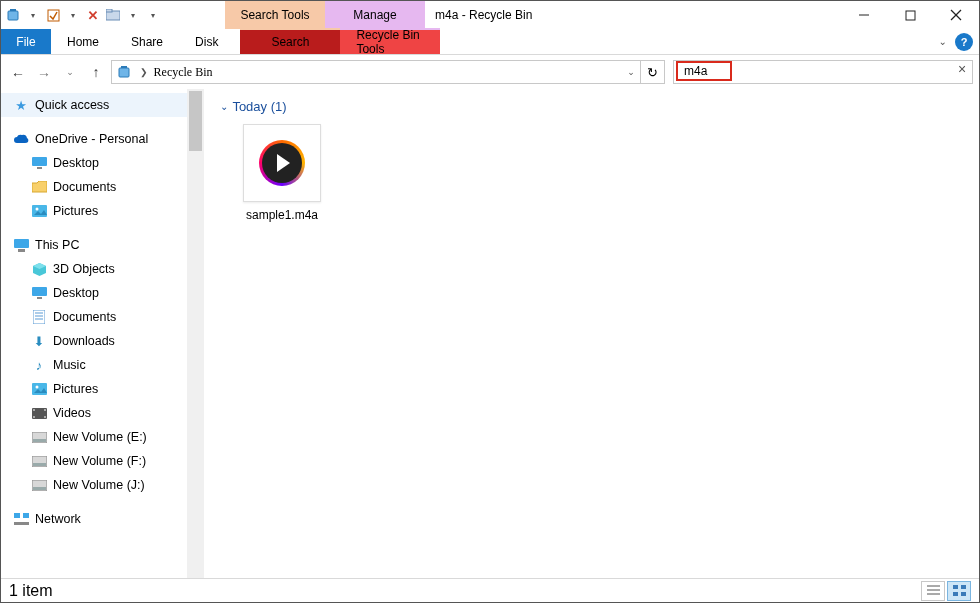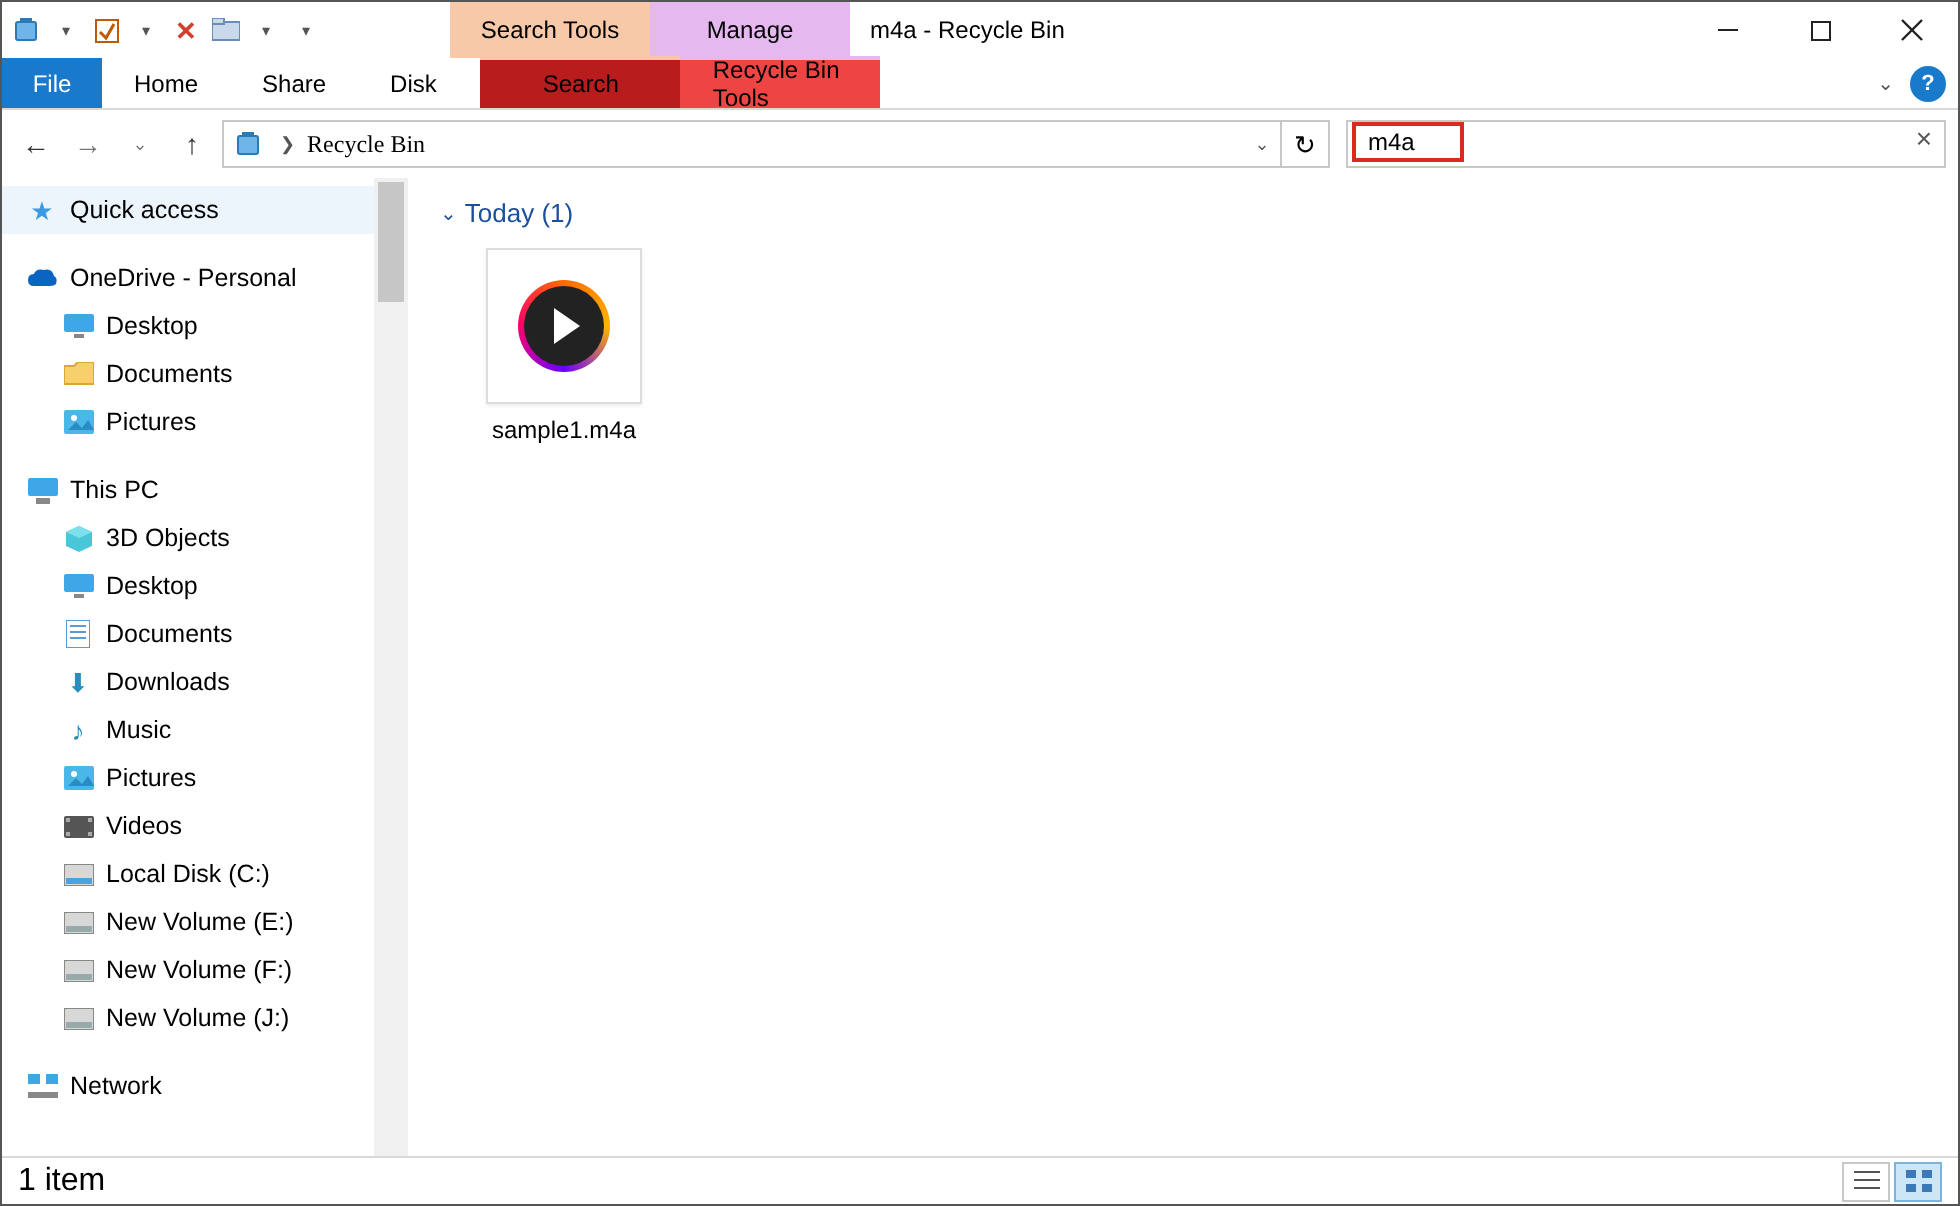--- a/index.html
+++ b/index.html
@@ -287,29 +287,20 @@
                   <rect x="12" y="1" width="2" height="2" fill="#aaa"></rect>
                   <rect x="12" y="8" width="2" height="2" fill="#aaa"></rect>
                 </svg>
               </span>
               <span>Videos</span>
             </div>
         <div class="side-item child">
               <span class="ic">
                 <svg width="15" height="11" viewBox="0 0 15 11">
                   <rect width="15" height="11" fill="#d8d8d8" stroke="#888" rx="1"></rect>
-                  <rect x="1" y="7" width="13" height="3" fill="#4aa3e0"></rect>
-                </svg>
-              </span>
-              <span>Local Disk (C:)</span>
-            </div>
-        <div class="side-item child">
-              <span class="ic">
-                <svg width="15" height="11" viewBox="0 0 15 11">
-                  <rect width="15" height="11" fill="#d8d8d8" stroke="#888" rx="1"></rect>
                   <rect x="1" y="7" width="13" height="3" fill="#9aa"></rect>
                 </svg>
               </span>
               <span>New Volume (E:)</span>
             </div>
         <div class="side-item child">
               <span class="ic">
                 <svg width="15" height="11" viewBox="0 0 15 11">
                   <rect width="15" height="11" fill="#d8d8d8" stroke="#888" rx="1"></rect>
                   <rect x="1" y="7" width="13" height="3" fill="#9aa"></rect>

